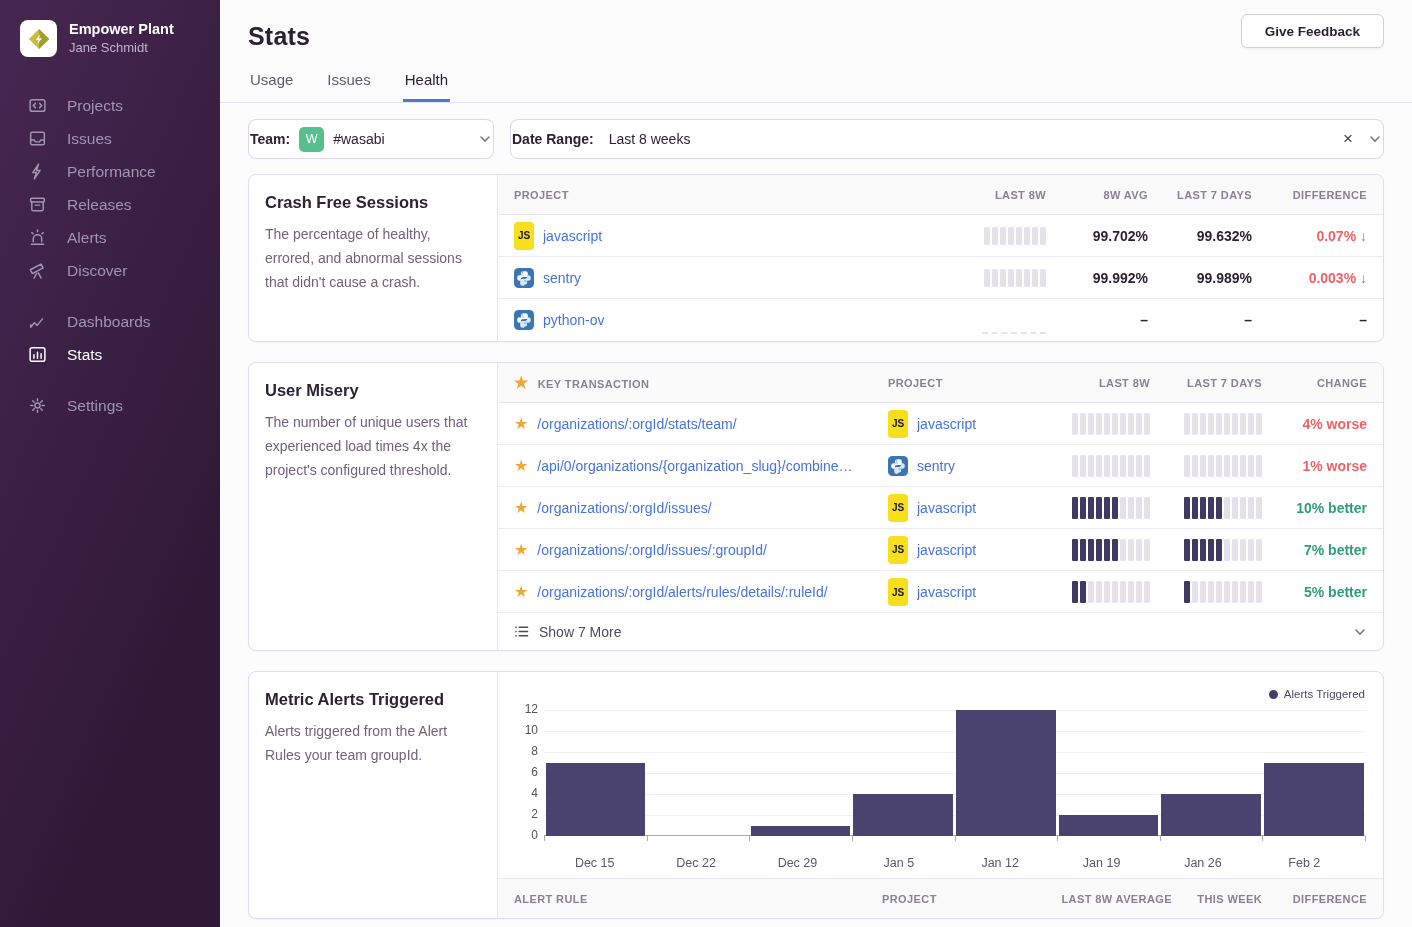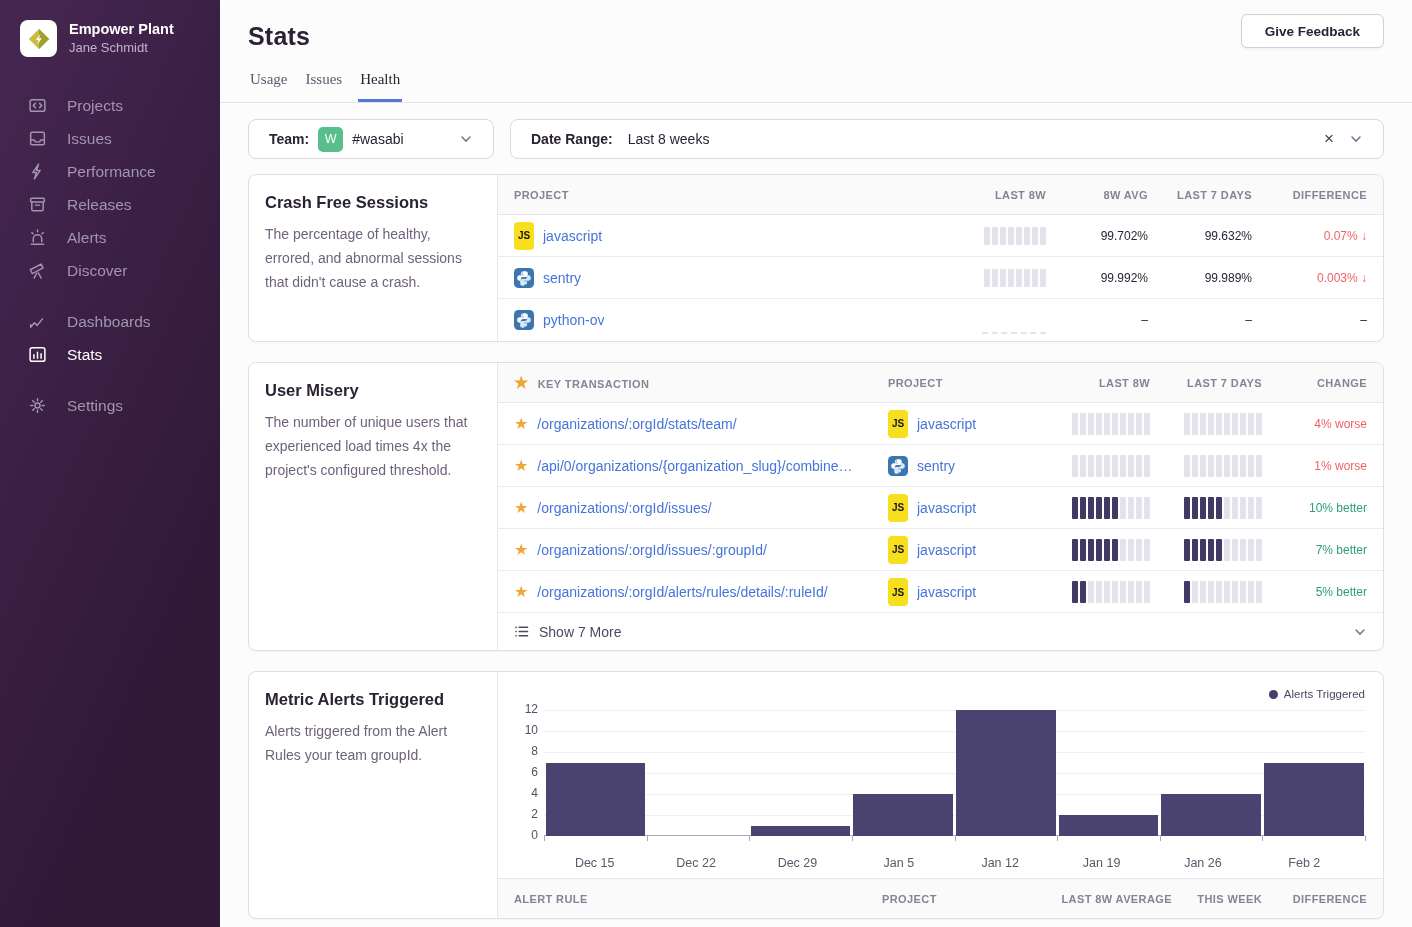--- a/index.html
+++ b/index.html
@@ -24,30 +24,30 @@
   .nav-item.active { color:#ffffff; }
 
   
   .main { flex:1; display:flex; flex-direction:column; background:#fcfcfd; }
   .topbar { position:relative; padding:22px 28px 0; background:#fcfcfd; }
   .page-title { font-size:25px; font-weight:700; color:#2b2233; letter-spacing:.2px; }
   .feedback-btn { position:absolute; right:28px; top:14px; height:34px; padding:0 23px;
     background:#fff; border:1px solid #d4cde0; border-radius:6px; font-weight:700;
     font-size:13.5px; color:#2b2233; box-shadow:0 2px 1px rgba(43,34,51,.04); cursor:pointer;
     font-family:"Liberation Sans", sans-serif; }
-  .tabs { display:flex; gap:14px; padding:0 28px; margin-top:20px; border-bottom:1px solid #e7e3ee; background:#fcfcfd;font-family:Liberation Serif, serif; }
+  .tabs { display:flex; gap:30px; padding:0 28px; margin-top:20px; border-bottom:1px solid #e7e3ee; background:#fcfcfd; }
   .tab { padding:0 2px 11px; font-size:15px; color:#60596d; cursor:pointer; border-bottom:3px solid transparent; }
   .tab.active { color:#2b2233; border-bottom-color:#5179d4; }
 
   .content { padding:16px 28px 0; }
 
   
   .filters { display:flex; gap:16px; margin-bottom:15px; }
   .select { height:40px; background:#fff; border:1px solid #dcd6e5; border-radius:8px;
-    display:flex; align-items:center; padding:0 20px; gap:9px; cursor:pointer; }
+    display:flex; align-items:center; padding:0 1px; gap:9px; cursor:pointer; }
   .team-select { width:246px; }
   .date-select { flex:1; }
   .flt-label { font-weight:700; font-size:14px; color:#2b2233; }
   .flt-value { font-size:14px; color:#2b2233; }
   .team-avatar { width:25px; height:25px; border-radius:5px; background:#57be8c; color:#fff;
     font-size:12.5px; display:flex; align-items:center; justify-content:center; }
   .spacer { flex:1; }
   .x-icon { font-size:17px; color:#433a50; padding:0 6px; cursor:pointer; }
   .chev { width:14px; height:14px; }
 
@@ -56,21 +56,21 @@
     margin-bottom:20px; box-shadow:0 1px 2px rgba(43,34,51,.04); overflow:hidden; }
   .panel-left { width:249px; flex-shrink:0; border-right:1px solid #e9e5ef; padding:18px 16px; }
   .panel-title { font-size:16.5px; font-weight:700; color:#2b2233; margin:0 0 11px; }
   .panel-desc { font-size:14px; color:#6f627d; line-height:1.7; margin:0; }
   .panel-table { flex:1; min-width:0; display:flex; flex-direction:column; }
   .thead { display:grid; align-items:center; padding:0 16px; height:40px; background:#fafafb;
     border-bottom:1px solid #e9e5ef; color:#8a8097; font-size:11px; font-weight:700; letter-spacing:.4px; }
   .trow { display:grid; align-items:center; padding:0 16px; height:42px; border-bottom:1px solid #edebf2; }
   .trow:last-child { border-bottom:none; }
   .ta-r { text-align:right; justify-self:end; }
-  .num { font-size:12px; color:#2b2233; }
+  .num { font-size:14px; color:#2b2233;font-weight:bold; }
   .red { color:#ef6266; }
   .green { color:#2f9e77; }
   .link { color:#4674d9; font-size:14px; text-decoration:none; cursor:pointer; white-space:nowrap;
     overflow:hidden; text-overflow:ellipsis; }
   .proj-cell { display:flex; align-items:center; gap:9px; min-width:0; }
   .js-badge { width:20px; height:28px; border-radius:4px; background:#f7df1e; color:#16161a;
     font-size:10px; font-weight:800; display:flex; align-items:center; justify-content:center; flex-shrink:0; }
   .py-badge { width:20px; height:20px; flex-shrink:0; }
   .star { color:#efa636; font-size:16px; line-height:1; cursor:pointer; flex-shrink:0; }
   .hdr-star { margin-right:9px; }

